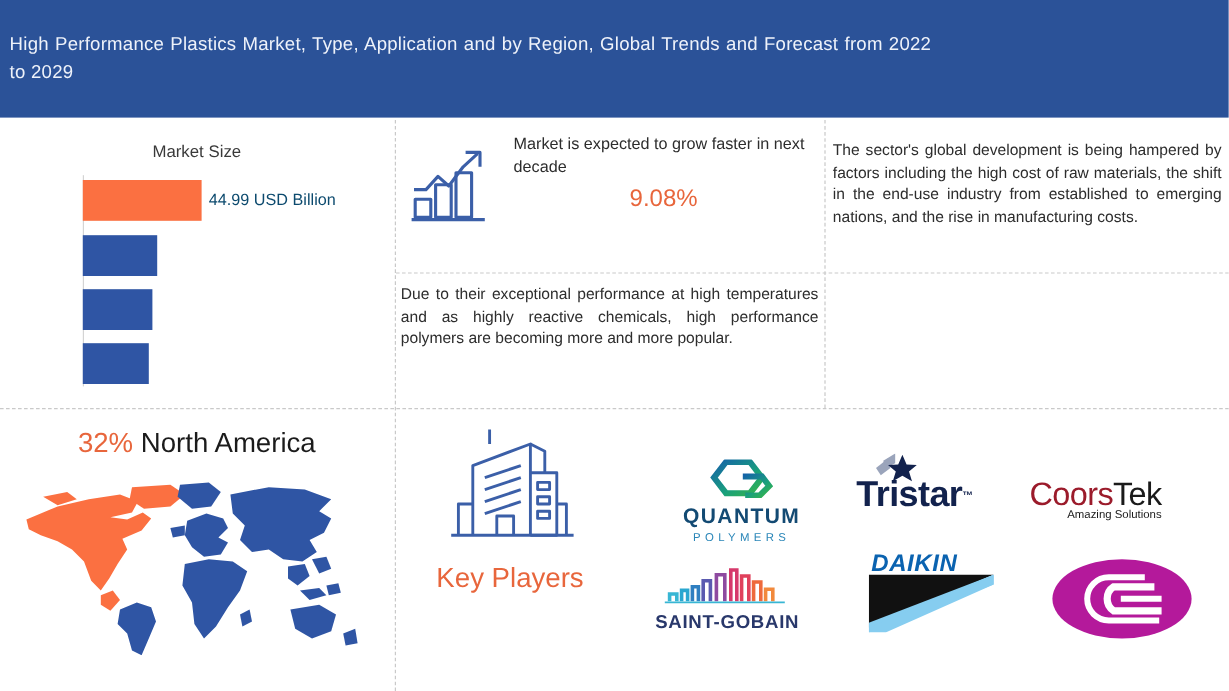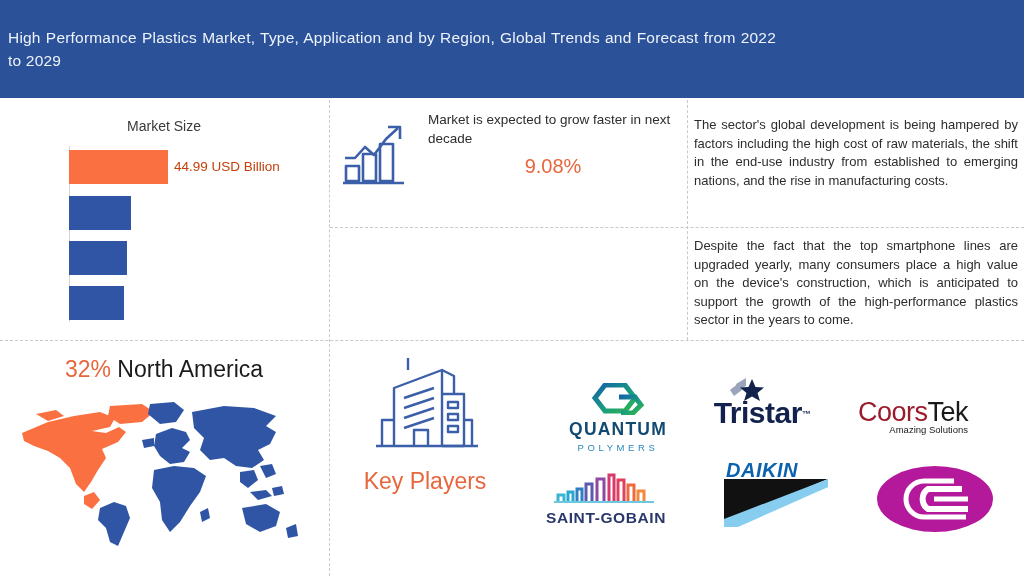--- a/index.html
+++ b/index.html
@@ -40,21 +40,21 @@
   .chart-panel { position:absolute; left:0; top:100px; width:328px; height:238px; }
   .chart-title {
     position:absolute; top:18px; width:100%; text-align:center;
     font-size:14px; color:#3a3a3a;
   }
   .plot { position:absolute; left:34px; top:46px; width:280px; height:176px; }
   .axis { position:absolute; left:35px; top:0; width:1px; height:176px; background:#d4d4d4; }
   .row { position:absolute; left:0; height:34px; display:flex; align-items:center; }
   .bar { position:absolute; left:35px; height:34px; }
   .bar-value {
-    position:absolute; font-size:13.5px; color:#c2410c; white-space:nowrap;
+    position:absolute; font-size:13.5px; color:#0c4a6e; white-space:nowrap;
     top:9px;
   }
 
   
   .growth-panel { position:absolute; left:330px; top:100px; width:356px; height:124px; }
   .growth-icon { position:absolute; left:10px; top:18px; width:70px; height:72px; }
   .growth-head {
     position:absolute; left:98px; top:10px; width:250px;
     font-size:13.5px; line-height:19px; color:#2d2d2d;
   }
@@ -166,21 +166,21 @@
           <path d="M5 40 h10 l10 -11 l9 8 l12 -16 l12 -11"></path>
           <path d="M48 9 h12 v12"></path>
         </g>
       </svg>
     </div>
     <div class="growth-head">Market is expected to grow faster in next decade</div>
     <div class="growth-value">9.08%</div>
   </div>
 
   <div class="para right-para-1">The sector's global development is being hampered by factors including the high cost of raw materials, the shift in the end-use industry from established to emerging nations, and the rise in manufacturing costs.</div>
-  <div class="para right-para-2">Despite the fact that the top smartphone lines are upgraded yearly, many consumers place a high value on the device's construction, which is anticipated to support the growth of the high-performance plastics sector in the years to come.</div>
+  <div class="para mid-para">Due to their exceptional performance at high temperatures and as highly reactive chemicals, high performance polymers are becoming more and more popular.</div>
 
   <div class="region-panel">
     <div class="region-head">
       <span class="pct">32%</span>
       <span>North America</span>
     </div>
     <div class="map-wrap">
       <svg width="300" height="150" viewBox="0 0 300 150">
 
         <g fill="#FB7041">

